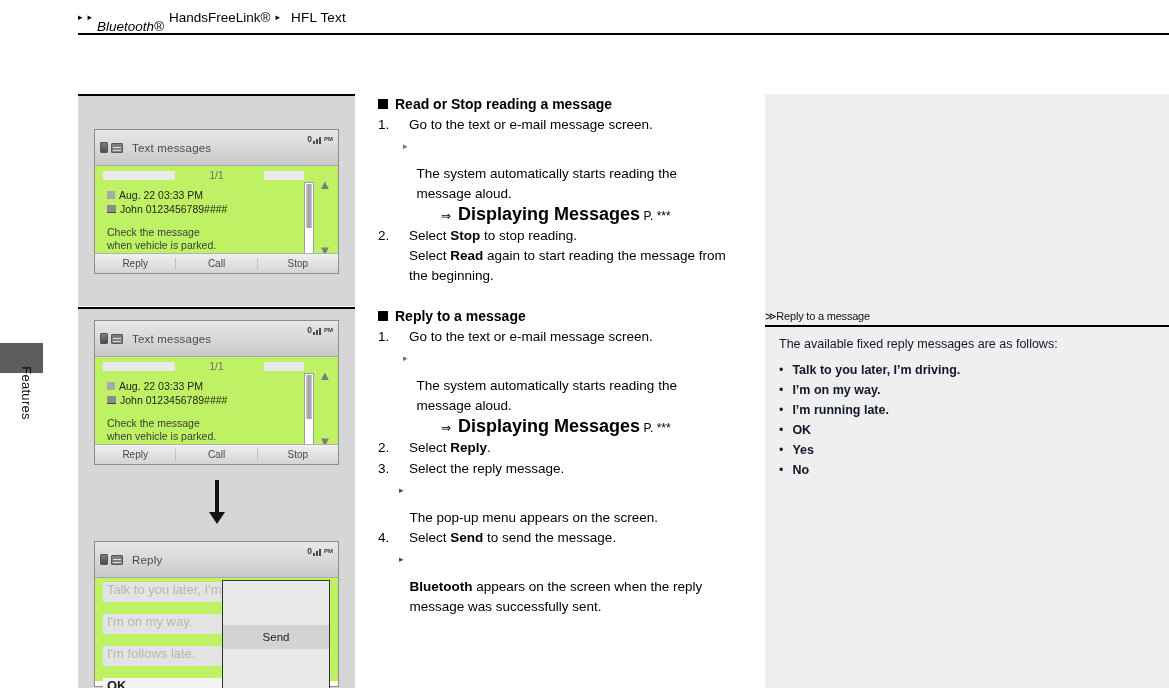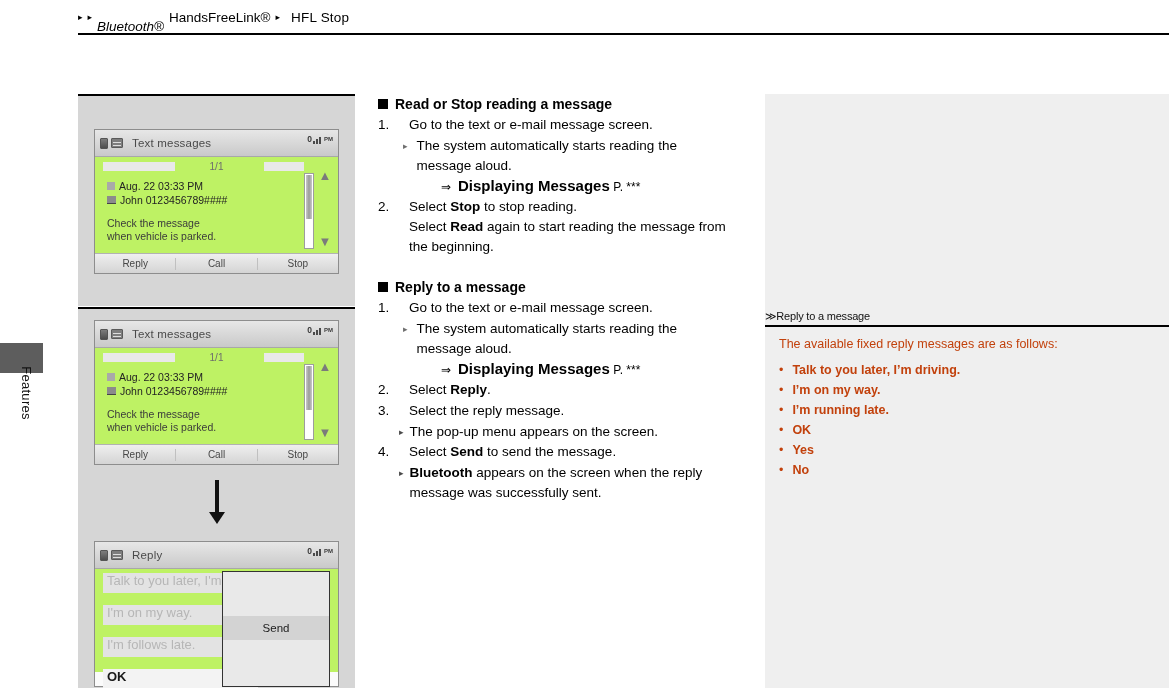--- a/index.html
+++ b/index.html
@@ -53,21 +53,21 @@
   
   .screen {
     position: absolute; left: 16px; width: 245px;
     background: #fbfbfb; border: 1px solid #8d8d8d;
   }
   .scr1 { top: 33px; height: 145px; }
   .scr2 { top: 11px; height: 145px; }
   .scr3 { top: 4px;  height: 146px; }
 
   .scr-head {
-    position: relative; height: 27px;
+    position: relative; height: 36px;
     background: linear-gradient(#e7e7e7,#c9c9c9);
     border-bottom: 1px solid #a8a8a8;
     display: flex; align-items: center;
   }
   .scr-head .ic-batt {
     width: 8px; height: 11px; margin-left: 5px;
     background: linear-gradient(#7d7d7d,#4d4d4d);
     border: 1px solid #555; border-radius: 1px;
   }
   .scr-head .ic-msg {
@@ -167,56 +167,56 @@
   .sec-h { display:flex; align-items:center; gap:7px;
            font-weight:bold; font-size:14px; margin-bottom:3px; }
   .blk { width:10px; height:10px; background:#000; display:inline-block; }
   ol.steps { margin:0; padding:0; list-style:none; }
   ol.steps > li { display:flex; gap:6px; margin-bottom:1px; line-height:20px; }
   .num { width:17px; flex:none; text-align:left; }
   .stxt { flex:1;margin-left:8px; }
   .sub { display:flex; gap:9px; margin-left:25px; line-height:20px; }
   .sub-tri { font-size:9px; color:#6e6e6e; line-height:20px; flex:none; }
   .sub-tri.dark { color:#4a4a4a; }
-  .sub-txt { flex:1; }
+  .sub-txt { flex:1;margin-top:28px; }
   .ref { margin-left:63px; line-height:20px; font-size:12.5px; }
   .ref .ar { font-size:12px; }
-  .ref b { font-size:15px; }
+  .ref b { font-size:18px; }
   .ref .pg { font-size:12px; }
   .gap { height:21px; }
 
   
   .right-col { position:absolute; left:765px; top:94px; width:404px;
                height:594px; background:#efefef; }
   .rc-head {
     position:absolute; left:0; top:212px; height:20px; width:100%;
     font-size:11px; color:#111; display:flex; align-items:center;
     letter-spacing:-0.2px;
   }
   .rc-rule { position:absolute; left:0; top:231px; width:100%; height:2px; background:#000;}
   .rc-body { position:absolute; left:14px; top:240px; width:370px;
-             font-size:12.5px; color:#c2410c; line-height:20px; }
+             font-size:12.5px; color:#0f172a; line-height:20px; }
   .rc-body ul { list-style:none; margin:6px 0 0 0; padding:0; }
   .rc-body li { display:flex; gap:9px; line-height:20px; }
   .dot { flex:none; }
   .rc-li-txt { font-weight:bold; }
   .rc-foot { margin-top:24px; }
 </style>
 </head>
 <body>
 
 <div class="page">
 
   <div class="breadcrumb">
     <span class="bc-arrow">▸</span>
     <span class="bc-arrow">▸</span>
     <span class="bc-italic">Bluetooth®</span>
       <span class="bc-plain">HandsFreeLink®</span>
     <span class="bc-arrow">▸</span>
-    <span class="bc-last">HFL Stop</span>
+    <span class="bc-last">HFL Text</span>
   </div>
   <div class="breadcrumb-rule"></div>
 
   <div class="side-tab"></div>
   <div class="side-label">Features</div>
 
   <div class="illus-col">
 
     <div class="panel p1">
       <div class="screen scr1">

